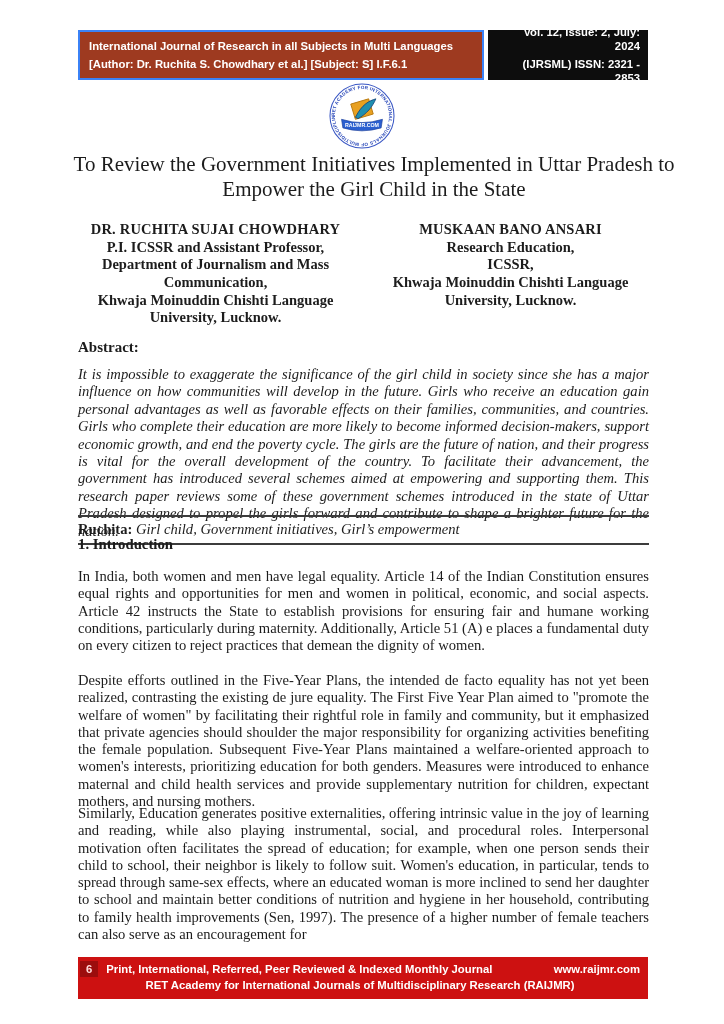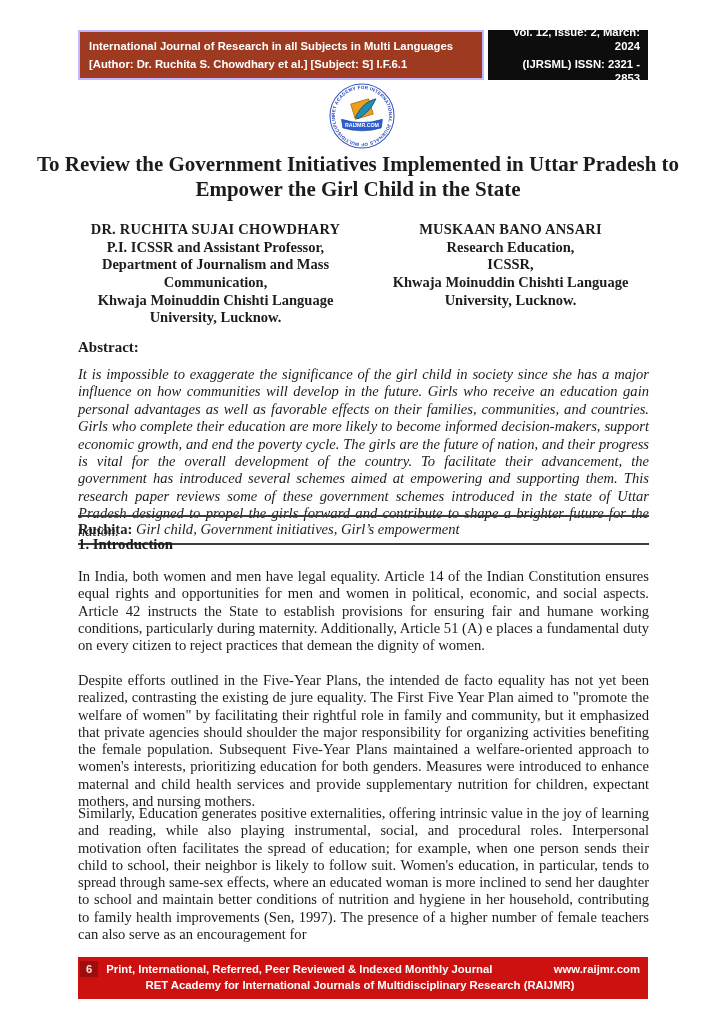--- a/index.html
+++ b/index.html
@@ -4,35 +4,35 @@
 <style>
   html,body { margin:0; padding:0; background:#ffffff; }
   .page {
     position:relative; width:724px; height:1024px; background:#ffffff;
     font-family:"Liberation Serif", serif; color:#1c1c1c; overflow:hidden;
   }
   
   .header { position:absolute; left:78px; top:30px; width:570px; height:50px;
     display:flex; gap:4px; font-family:"Liberation Sans", sans-serif; }
   .header-left {
-    flex:1; background:#9e3a20; border:2px solid #c4b5fd; color:#fff;
+    flex:1; background:#9e3a20; border:2px solid #3b82f6; color:#fff;
     box-sizing:border-box; padding:5px 9px; display:flex; flex-direction:column;
     justify-content:center; gap:3px; font-size:11.3px; font-weight:bold; line-height:1.25;
   }
   .header-right {
     width:160px; background:#0d0d0d; color:#fff; box-sizing:border-box;
     padding:5px 8px; display:flex; flex-direction:column; justify-content:center;
     gap:3px; font-size:11.3px; font-weight:bold; text-align:right; line-height:1.25;
   }
   
   .logo-row { position:absolute; top:83px; left:0; width:100%; text-align:center; }
   
   .paper-title {
-    position:absolute; top:152px; left:36px; width:644px; margin:0;
-    text-align:center; font-size:21px; font-weight:bold; line-height:1.2;
+    position:absolute; top:152px; left:52px; width:644px; margin:0;
+    text-align:center; font-size:21px; font-weight:normal; line-height:1.2;
   }
   .authors { position:absolute; top:221px; left:78px; width:570px;
     display:flex; justify-content:space-between;font-weight:bold; }
   .author { width:275px; text-align:center; font-size:14.5px; line-height:1.22; }
   .author-name { letter-spacing:.2px; }
   
   .abs { position:absolute; left:78px; width:571px; }
   .abstract { top:339px; }
   .abstract-label { font-weight:bold; font-size:15px; display:block; }
   .abstract-text { font-style:italic; font-size:14.6px; line-height:17.4px;
@@ -62,21 +62,21 @@
 <body>
 
 <div class="page">
 
   <div class="header">
     <div class="header-left">
       <div>International Journal of Research in all Subjects in Multi Languages</div>
       <div>[Author: Dr. Ruchita S. Chowdhary et al.] [Subject: S] I.F.6.1</div>
     </div>
     <div class="header-right">
-      <div>Vol. 12, Issue: 2, March: 2024</div>
+      <div>Vol. 12, Issue: 2, July: 2024</div>
       <div>(IJRSML) ISSN: 2321 - 2853</div>
     </div>
   </div>
 
   <div class="logo-row">
     <svg width="66" height="66" viewBox="0 0 100 100" role="img">
       <defs>
         <path id="ringpath" d="M 50,50 m -41,0 a 41,41 0 1,1 82,0 a 41,41 0 1,1 -82,0"></path>
       </defs>
       <circle cx="50" cy="50" r="48.5" fill="#ffffff" stroke="#3a57c4" stroke-width="1.6"></circle>

